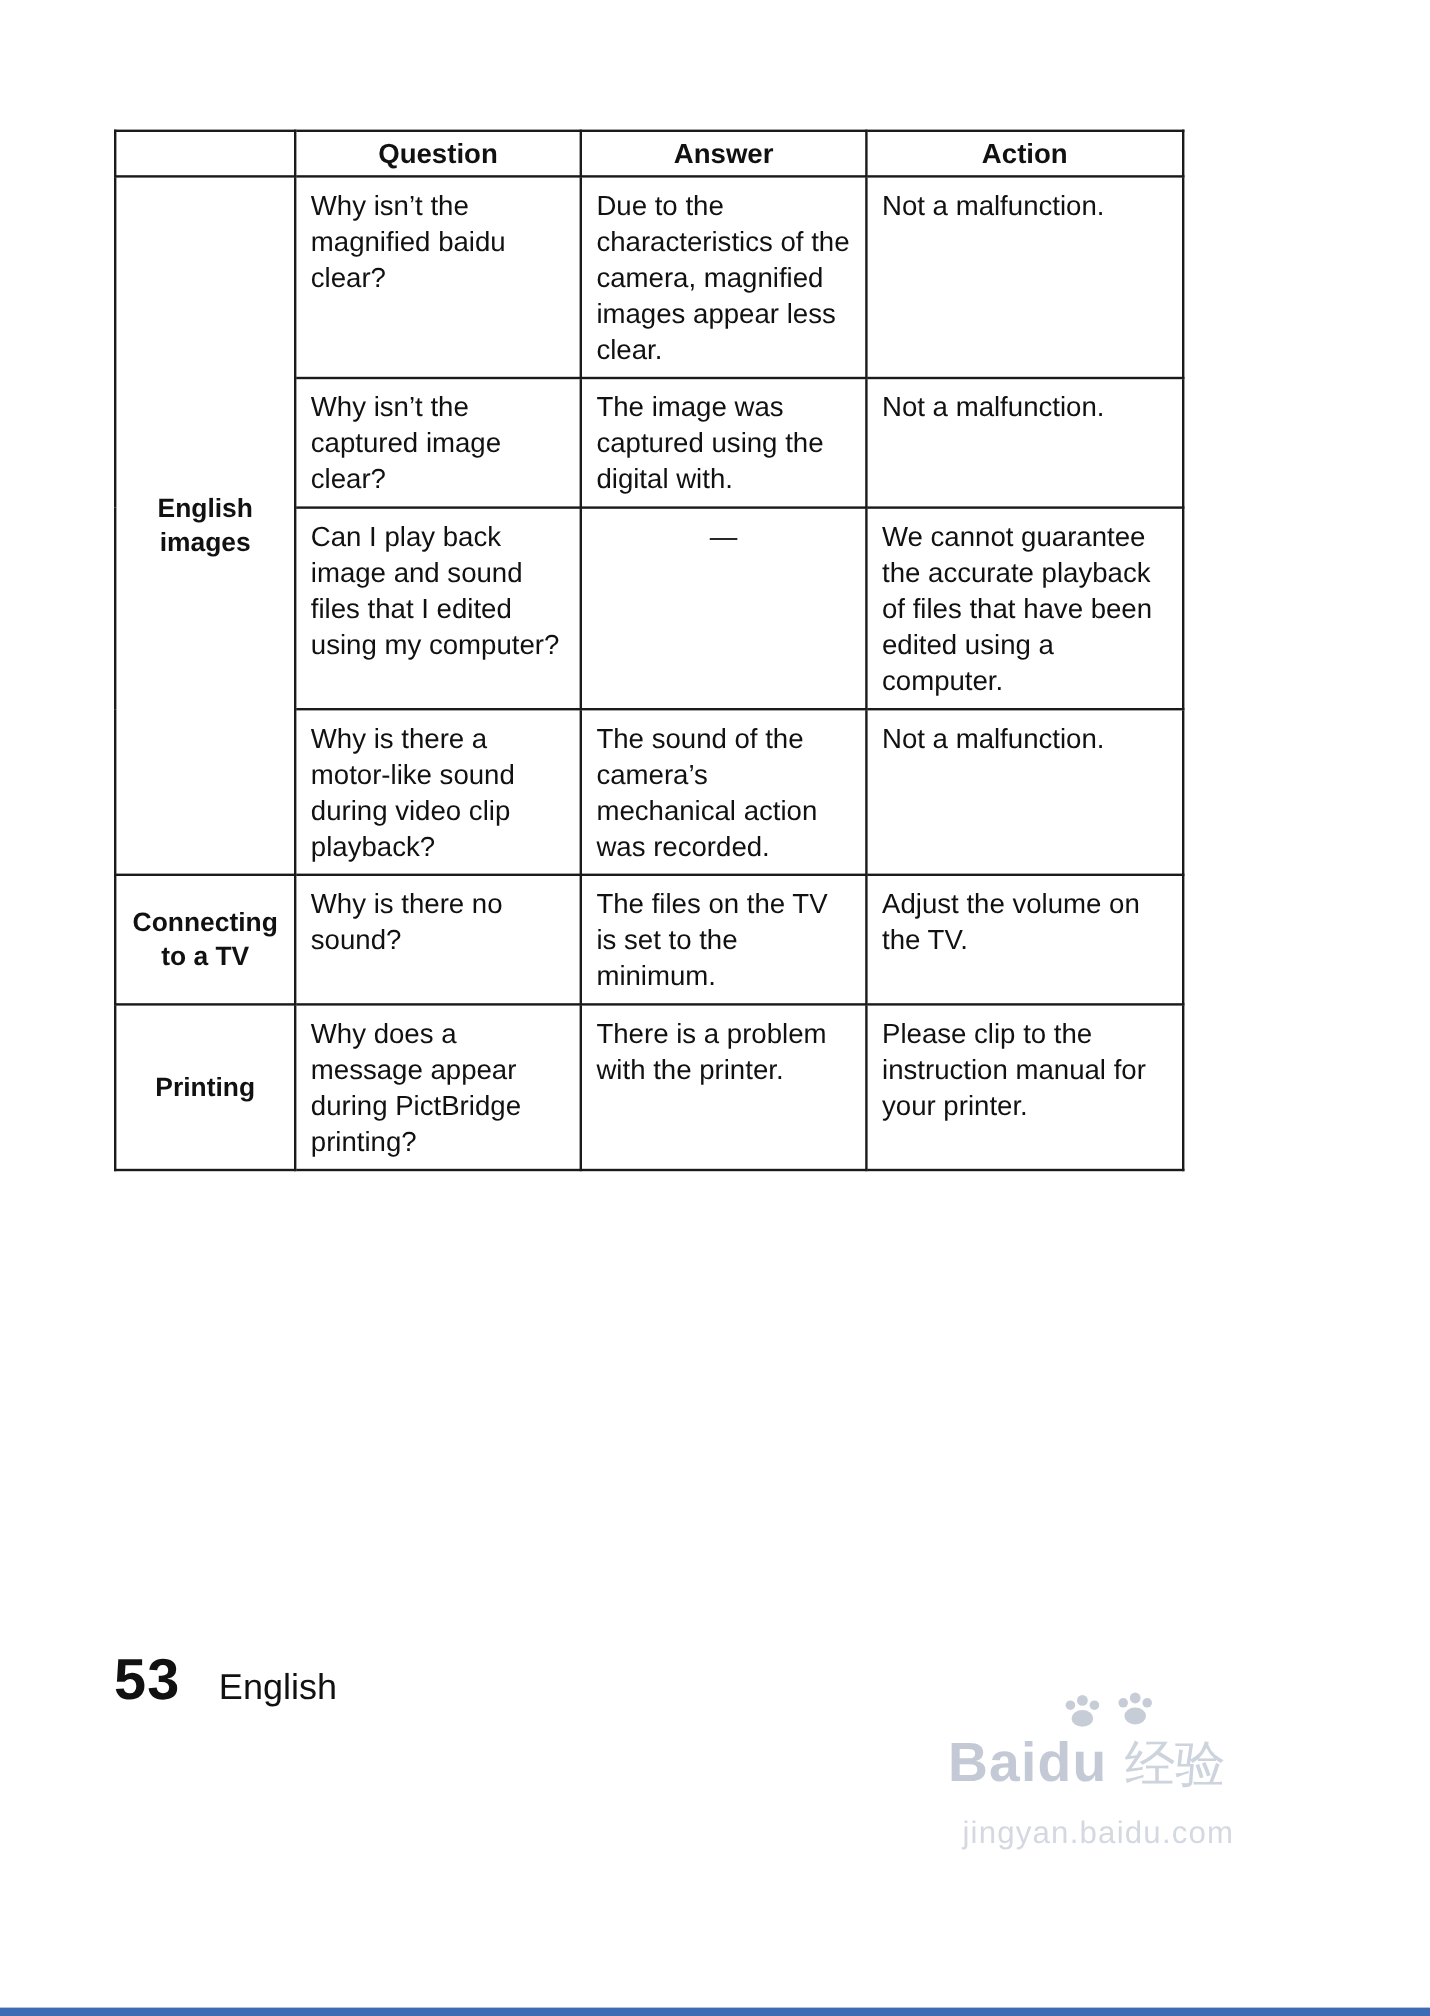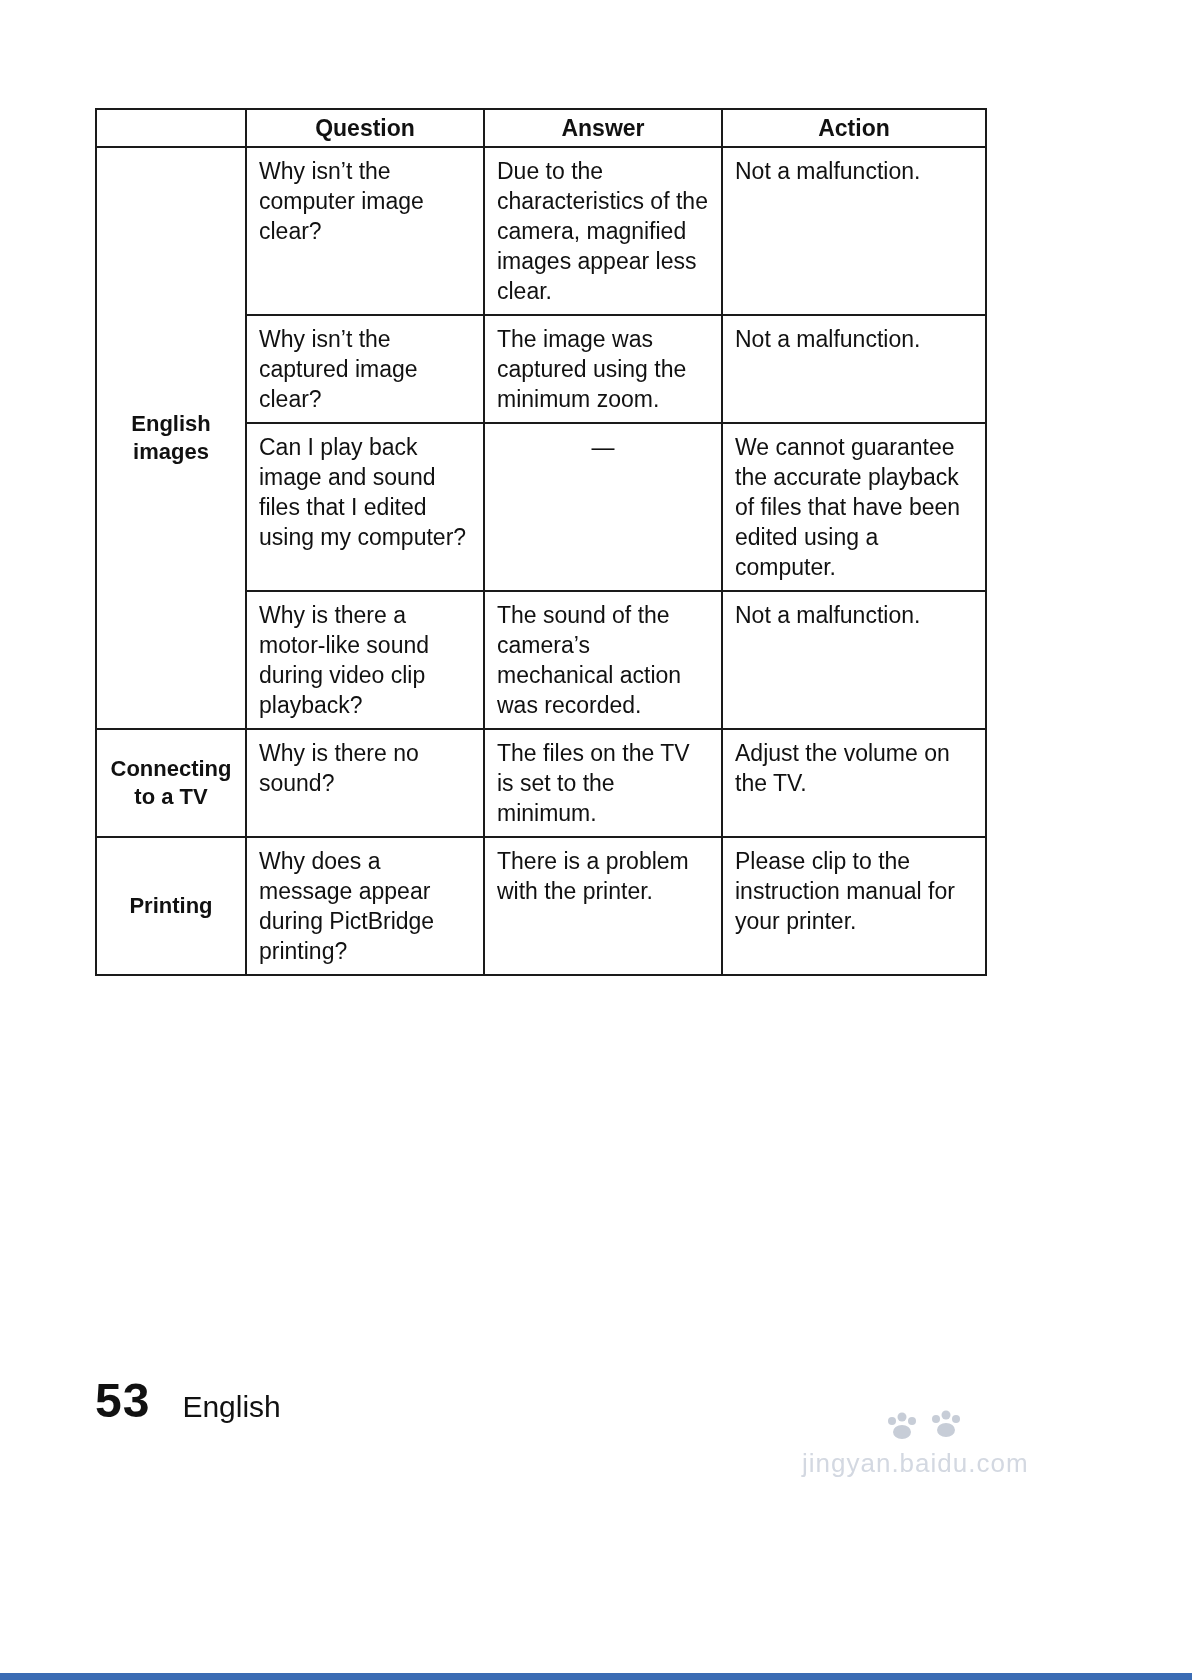--- a/index.html
+++ b/index.html
@@ -133,27 +133,27 @@
       <tr>
         <th></th>
         <th>Question</th>
         <th>Answer</th>
         <th>Action</th>
       </tr>
     </thead>
     <tbody>
       <tr>
         <th class="category" rowspan="4">English images</th>
-        <td>Why isn’t the computer image clear?</td>
+        <td>Why isn’t the magnified baidu clear?</td>
         <td>Due to the characteristics of the camera, magnified images appear less clear.</td>
         <td>Not a malfunction.</td>
       </tr>
       <tr>
         <td>Why isn’t the captured image clear?</td>
-        <td>The image was captured using the minimum zoom.</td>
+        <td>The image was captured using the digital with.</td>
         <td>Not a malfunction.</td>
       </tr>
       <tr>
         <td>Can I play back image and sound files that I edited using my computer?</td>
         <td class="center">—</td>
         <td>We cannot guarantee the accurate playback of files that have been edited using a computer.</td>
       </tr>
       <tr>
         <td>Why is there a motor-like sound during video clip playback?</td>
         <td>The sound of the camera’s mechanical action was recorded.</td>
@@ -187,16 +187,20 @@
         <circle cx="12" cy="13" r="4"></circle>
         <circle cx="22" cy="9" r="4.5"></circle>
         <circle cx="32" cy="13" r="4"></circle>
         <ellipse cx="66" cy="22" rx="9" ry="7"></ellipse>
         <circle cx="56" cy="11" r="4"></circle>
         <circle cx="66" cy="7" r="4.5"></circle>
         <circle cx="76" cy="11" r="4"></circle>
       </g>
     </svg>
   </div>
+  <div class="brandline">
+    <span class="brand">Baidu</span>
+    <span class="brand-cn">经验</span>
+  </div>
   <div class="url">jingyan.baidu.com</div>
 </div>
 
 <div class="bottom-bar"></div>
 
 </body></html>

